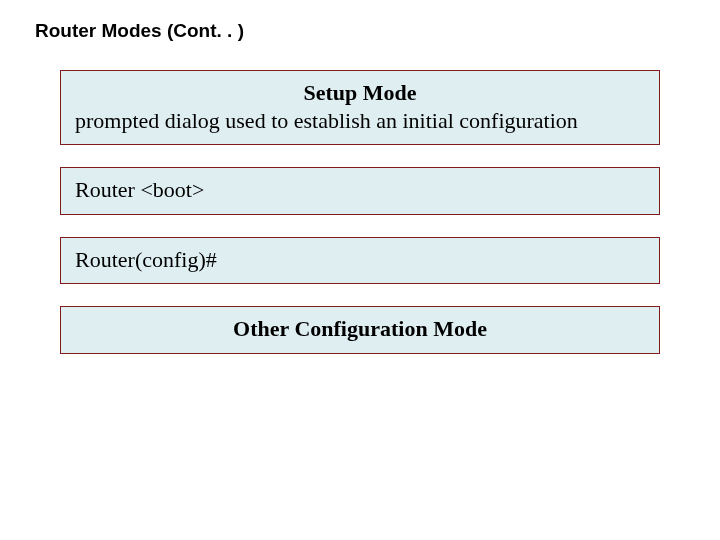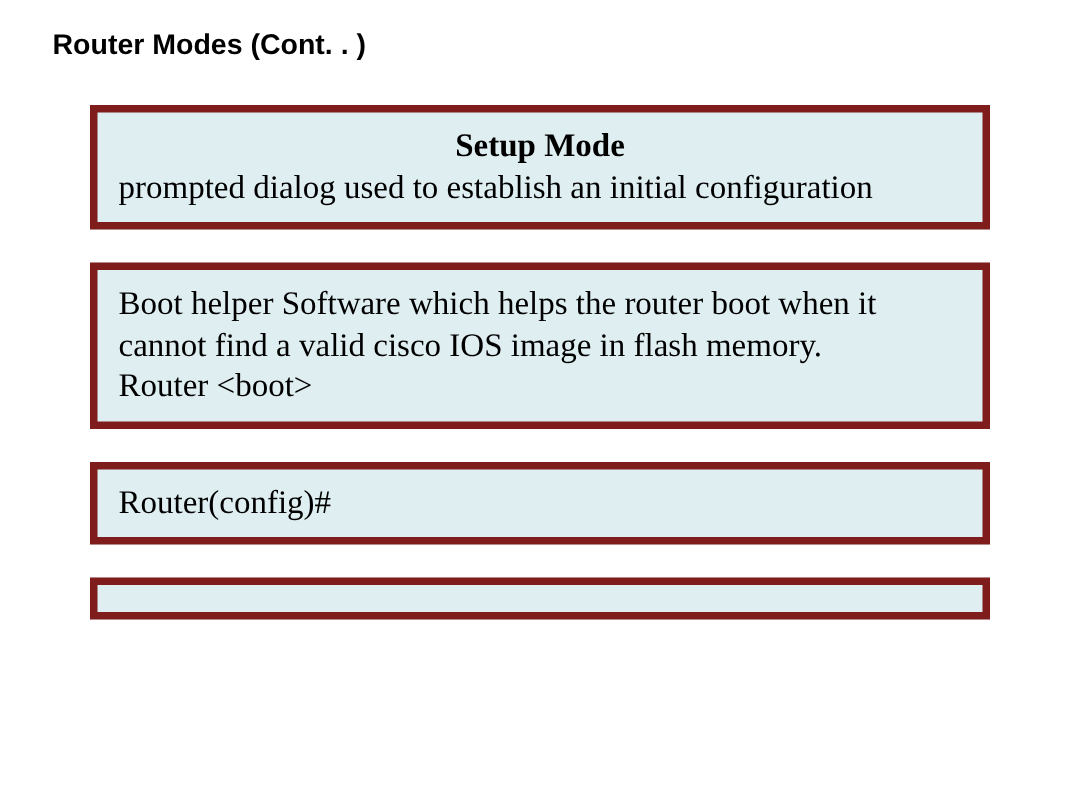--- a/index.html
+++ b/index.html
@@ -16,21 +16,21 @@
     }
     .title {
       font-family: Arial, Helvetica, sans-serif;
       font-weight: bold;
       font-size: 19px;
       color: #000000;
       margin-bottom: 28px;
       margin-left: 5px;
     }
     .box {
-      border: 5px solid #7f1d1d;
+      border: 1px solid #7f1d1d;
       background: #dfeef1;
       padding: 8px 14px 10px 14px;
       margin: 0 30px 22px 30px;
       text-align: center;
       font-size: 22px;
       line-height: 1.25;
       color: #000000;
     }
     .box-heading {
       font-weight: bold;
@@ -52,22 +52,22 @@
 <body>
 
 <div class="title">Router Modes (Cont. . )</div>
 
 <div class="box">
   <span class="box-heading">Setup Mode</span>
   <span class="box-body">prompted dialog used to establish an initial configuration</span>
 </div>
 
 <div class="box">
-  <span class="box-body left">Boot helper Software which helps the router boot when it cannot find a valid cisco IOS image in flash memory.</span>
   <span class="box-prompt">Router &lt;boot&gt;</span>
 </div>
 
 <div class="box">
   <span class="box-prompt">Router(config)#</span>
 </div>
 
 <div class="box">
+  <span class="box-heading">Other Configuration Mode</span>
 </div>
 
 </body></html>

